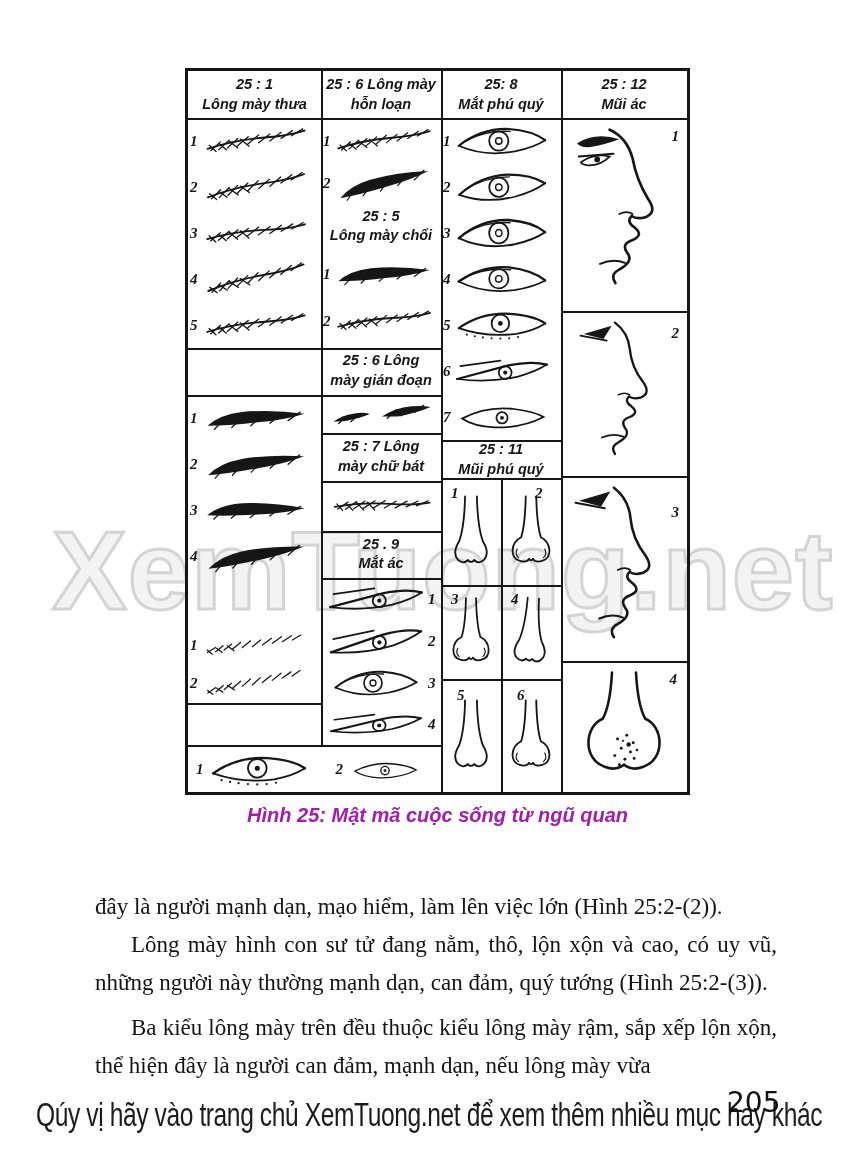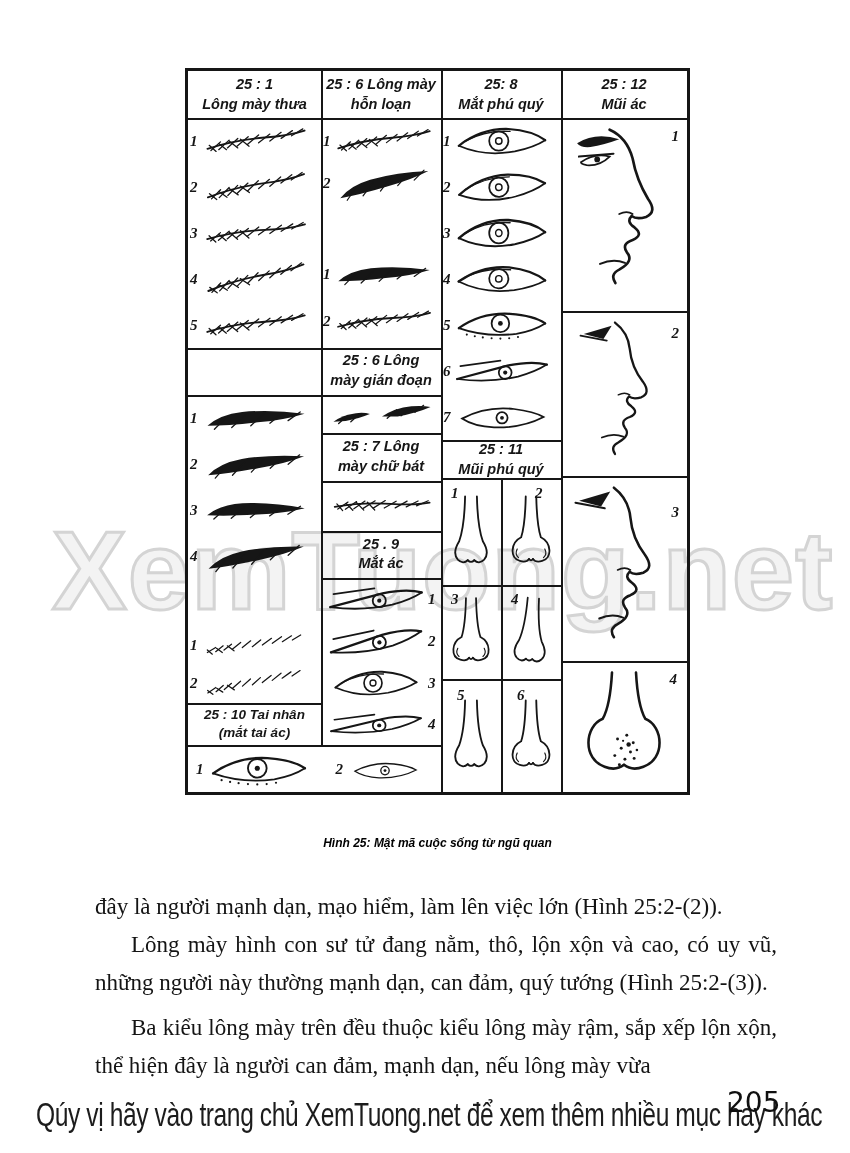--- a/index.html
+++ b/index.html
@@ -19,22 +19,22 @@
     line-height:1.32;color:var(--ink);display:flex;flex-direction:column;justify-content:center}
   .row{position:absolute;display:flex;align-items:center}
   .num{font-style:italic;font-weight:bold;font-size:15px;color:var(--ink);font-family:"Liberation Serif",serif;flex:0 0 auto}
   .cellnum{position:absolute;font-style:italic;font-weight:bold;font-size:15px;color:var(--ink);font-family:"Liberation Serif",serif}
   svg.draw{display:block;flex:0 0 auto}
 
   .s{stroke:var(--ink);fill:none;stroke-linecap:round}
   .f{fill:var(--ink);stroke:none}
   .w1{stroke-width:1.5}.w15{stroke-width:1.8}.w2{stroke-width:2.2}.w25{stroke-width:2.8}
 
-  .caption{position:absolute;left:185px;top:836px;width:505px;text-align:center;font-weight:bold;
-    font-style:italic;font-size:12px;color:#000000;z-index:2}
+  .caption{position:absolute;left:185px;top:804px;width:505px;text-align:center;font-weight:bold;
+    font-style:italic;font-size:20px;color:#a21caf;z-index:2}
 
   .bodytext{position:absolute;left:95px;top:888px;width:682px;font-family:"Liberation Serif",serif;
     font-size:23px;line-height:38px;color:#141414;text-align:justify;z-index:2}
   .bodytext p.indent{text-indent:36px}
   .bodytext p.gap{margin-top:7px}
 
   .footerline{position:absolute;left:36px;top:1096px;font-size:30px;letter-spacing:-.5px;color:#1c1c1c;
     white-space:nowrap;z-index:2;transform:scale(.82,1.1);transform-origin:left top}
   .pagenum{position:absolute;left:727px;top:1086px;font-size:28px;color:#101010;z-index:3;font-family:"DejaVu Sans",sans-serif}
   .defsvg{position:absolute;width:0;height:0;overflow:hidden}
@@ -219,39 +219,39 @@
       <div>hỗn loạn</div>
     </div>
     <div class="hdr" style="left:253px;top:0;width:120px;height:47px">
       <div>25: 8</div>
       <div>Mắt phú quý</div>
     </div>
     <div class="hdr" style="left:373px;top:0;width:126px;height:47px">
       <div>25 : 12</div>
       <div>Mũi ác</div>
     </div>
+    <div class="hdr" style="left:133px;top:132px;width:120px;height:46px">
+      <div>25 : 5</div>
+      <div>Lông mày chổi</div>
+    </div>
     <div class="hdr" style="left:133px;top:277px;width:120px;height:45px">
       <div>25 : 6 Lông</div>
       <div>mày gián đoạn</div>
     </div>
     <div class="hdr" style="left:133px;top:363px;width:120px;height:45px">
       <div>25 : 7 Lông</div>
       <div>mày chữ bát</div>
     </div>
     <div class="hdr" style="left:133px;top:461px;width:120px;height:44px">
       <div>25 . 9</div>
       <div>Mắt ác</div>
     </div>
     <div class="hdr" style="left:253px;top:370px;width:120px;height:37px">
       <div>25 : 11</div>
       <div>Mũi phú quý</div>
-    </div>
-    <div class="hdr" style="left:0;top:632px;width:133px;height:42px;font-size:13.5px">
-      <div>25 : 10 Tai nhân</div>
-      <div>(mắt tai ác)</div>
     </div>
 
     <div class="row" style="left:2px;top:47px;width:130px;height:46px">
       <span class="num">1</span>
       <svg class="draw" width="104" height="32" style="margin-left:6px">
           <use href="#sym-brow-thin"></use>
         </svg>
     </div>
     <div class="row" style="left:2px;top:93px;width:130px;height:46px">
       <span class="num">2</span>

